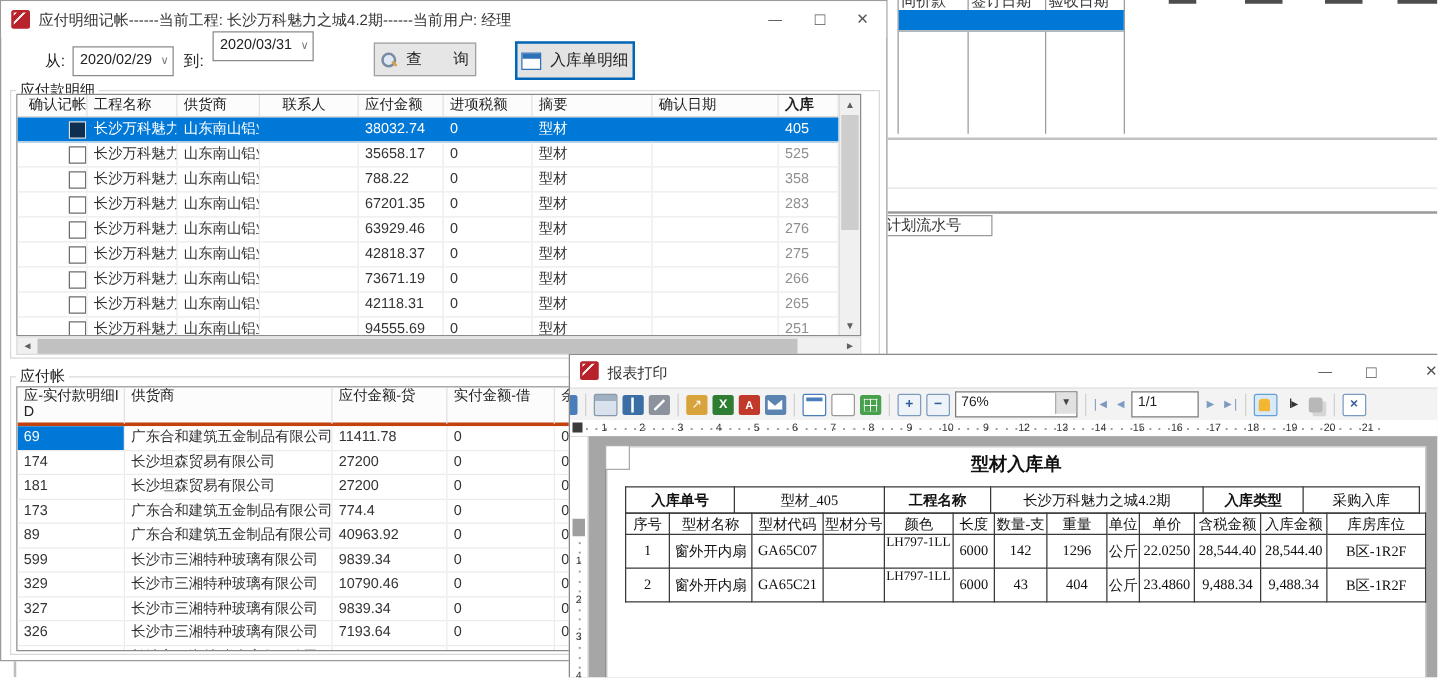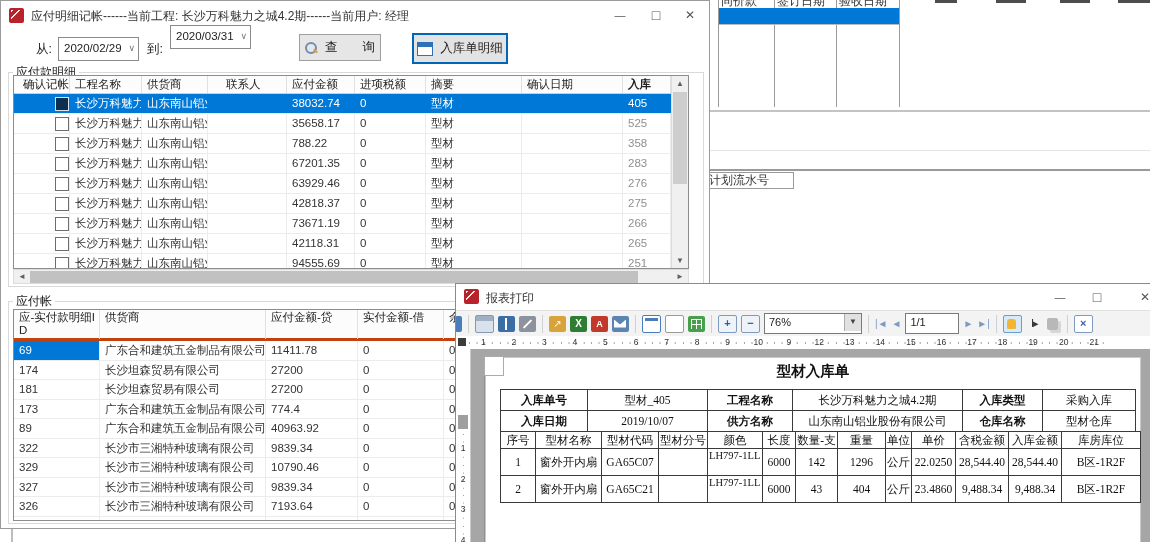--- a/index.html
+++ b/index.html
@@ -414,21 +414,21 @@
 
           <div class="trow">
             <span class="c b0">89</span>
             <span class="c b1">广东合和建筑五金制品有限公司</span>
             <span class="c b2">40963.92</span>
             <span class="c b3">0</span>
             <span class="c b4">0</span>
           </div>
 
           <div class="trow">
-            <span class="c b0">322</span>
+            <span class="c b0">599</span>
             <span class="c b1">长沙市三湘特种玻璃有限公司</span>
             <span class="c b2">9839.34</span>
             <span class="c b3">0</span>
             <span class="c b4">0</span>
           </div>
 
           <div class="trow">
             <span class="c b0">329</span>
             <span class="c b1">长沙市三湘特种玻璃有限公司</span>
             <span class="c b2">10790.46</span>
@@ -557,28 +557,20 @@
               <col style="width:93px">
             </colgroup>
           <tbody>
               <tr>
             <td class="blbl">入库单号</td>
             <td>型材_405</td>
             <td class="blbl">工程名称</td>
             <td>长沙万科魅力之城4.2期</td>
             <td class="blbl">入库类型</td>
             <td>采购入库</td>
-          </tr>
-          <tr>
-            <td class="blbl">入库日期</td>
-            <td>2019/10/07</td>
-            <td class="blbl">供方名称</td>
-            <td>山东南山铝业股份有限公司</td>
-            <td class="blbl">仓库名称</td>
-            <td>型材仓库</td>
           </tr>
         </tbody>
           </table>
         <table class="rpt rpt-det" style="margin-top:-1px;">
           <colgroup>
               <col style="width:35px">
               <col style="width:66px">
               <col style="width:57px">
               <col style="width:46px">
               <col style="width:55px">

